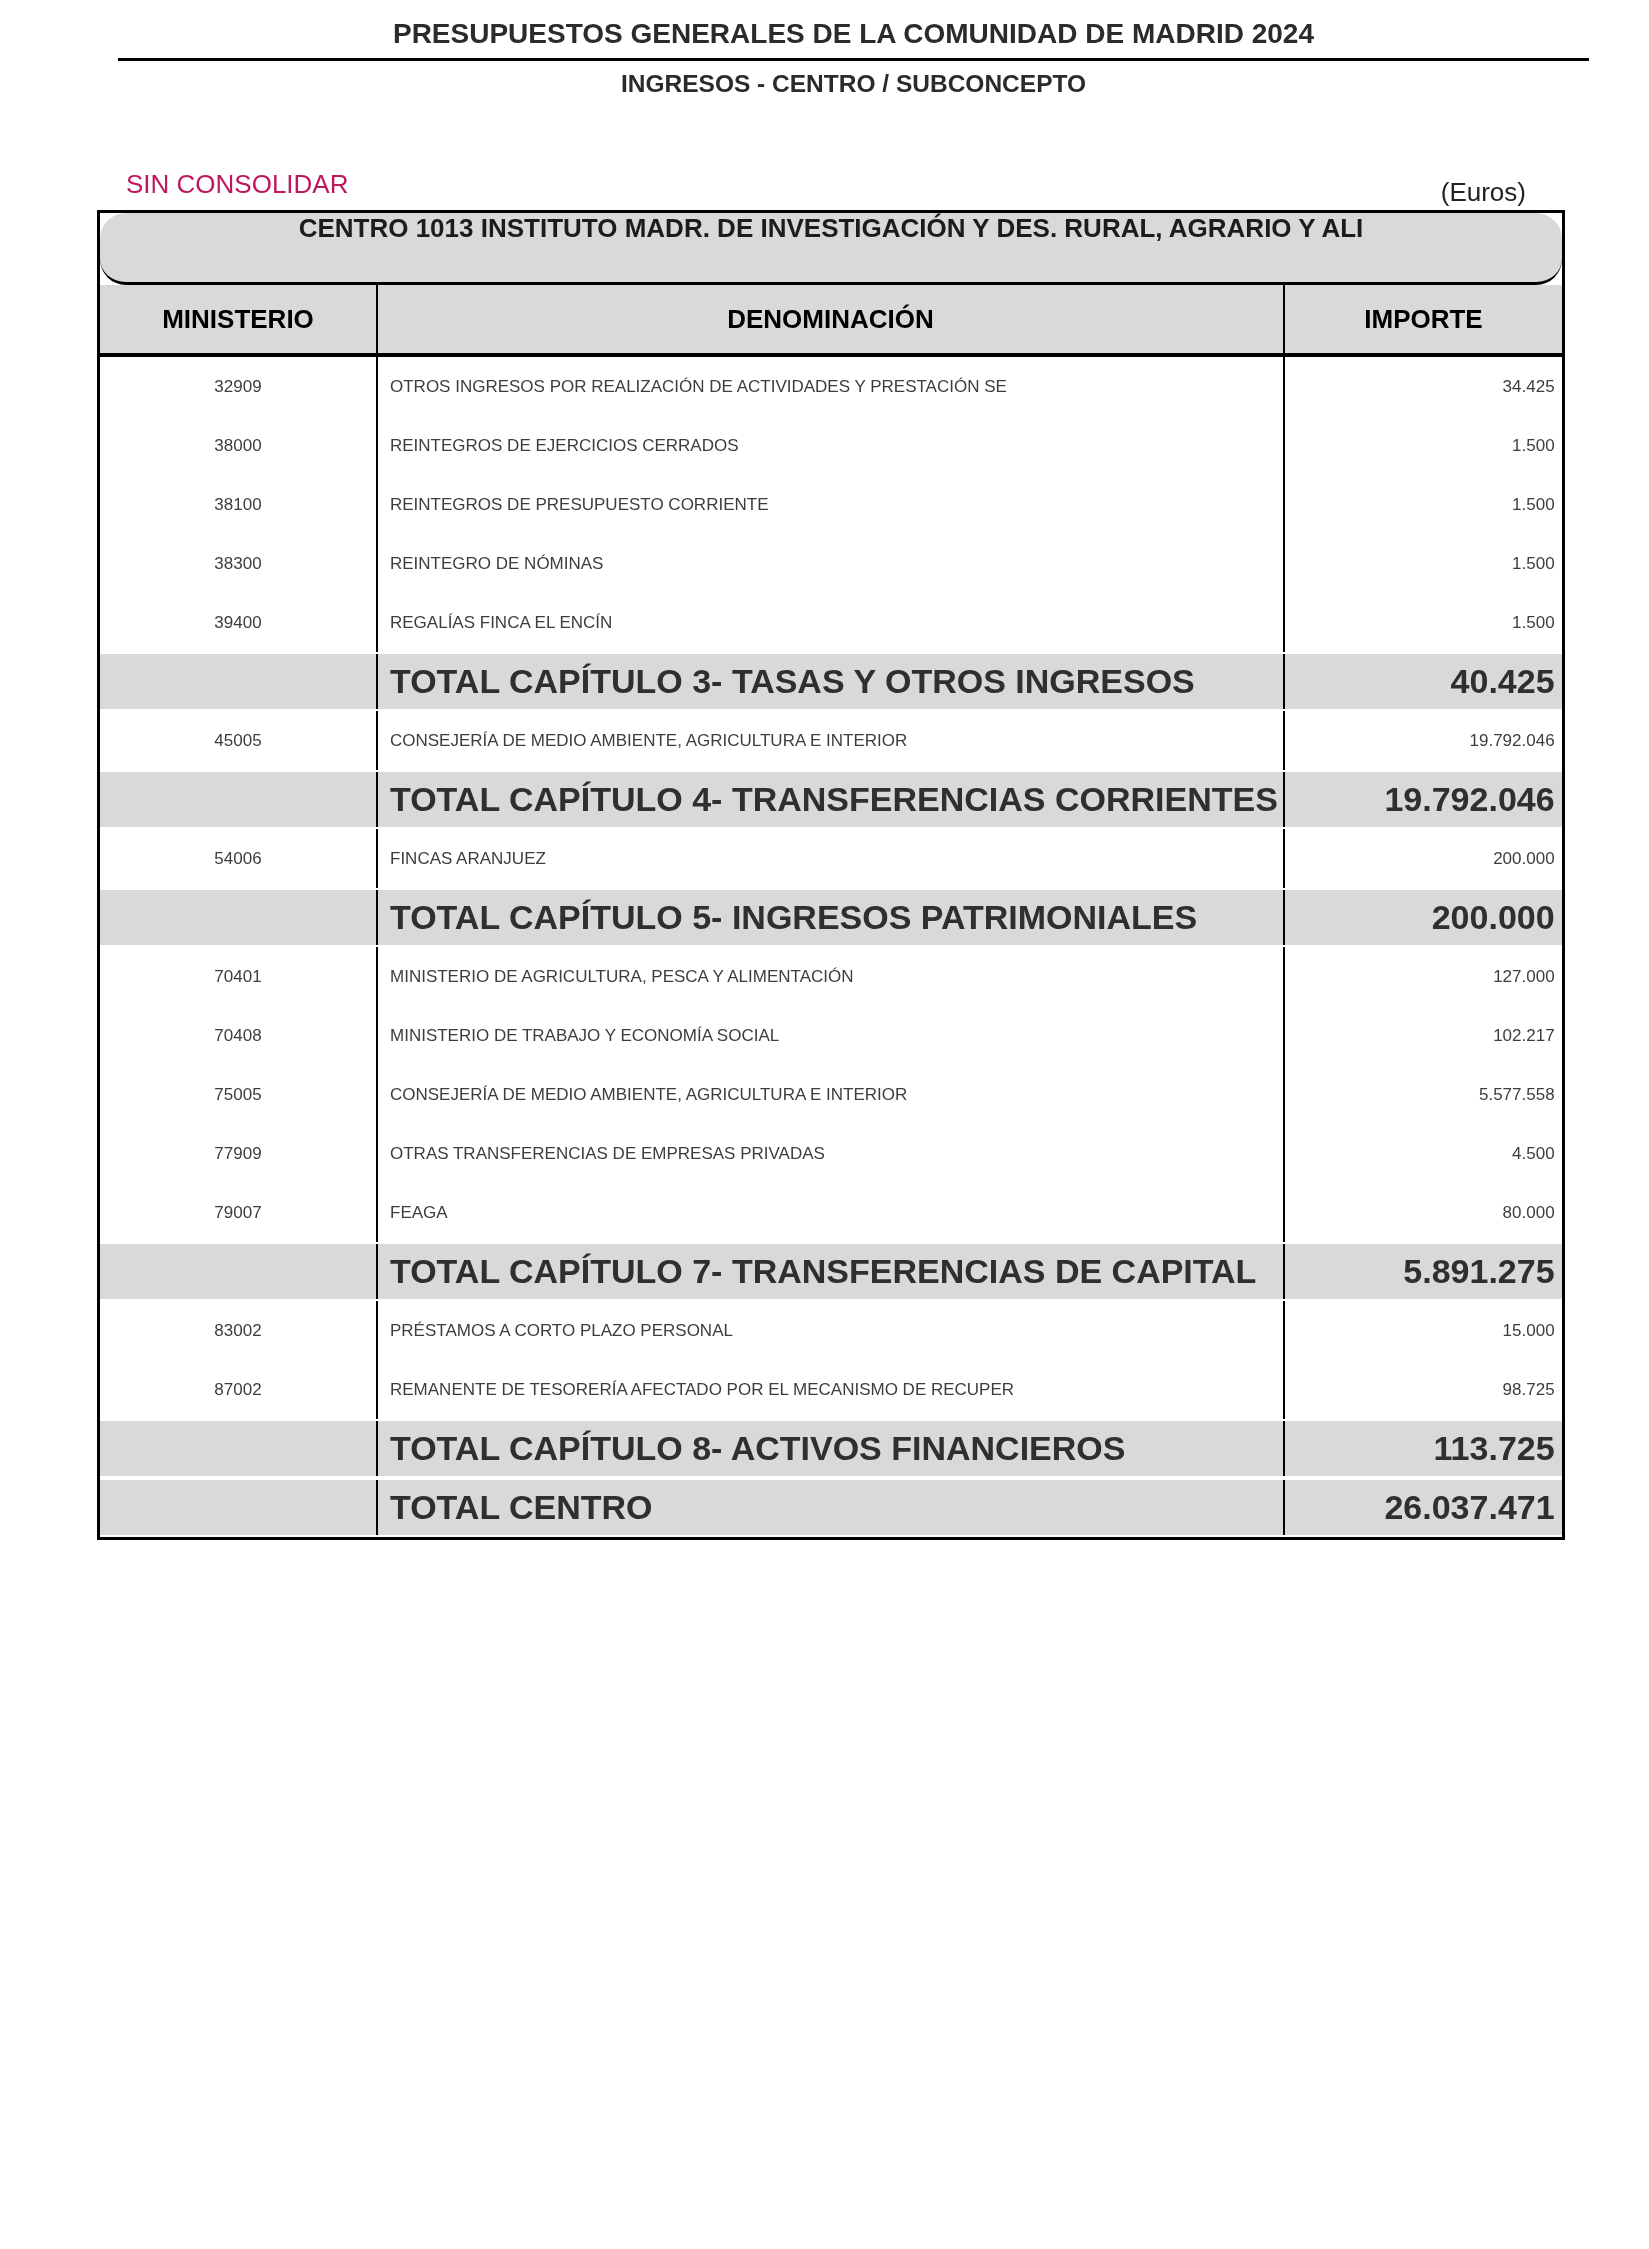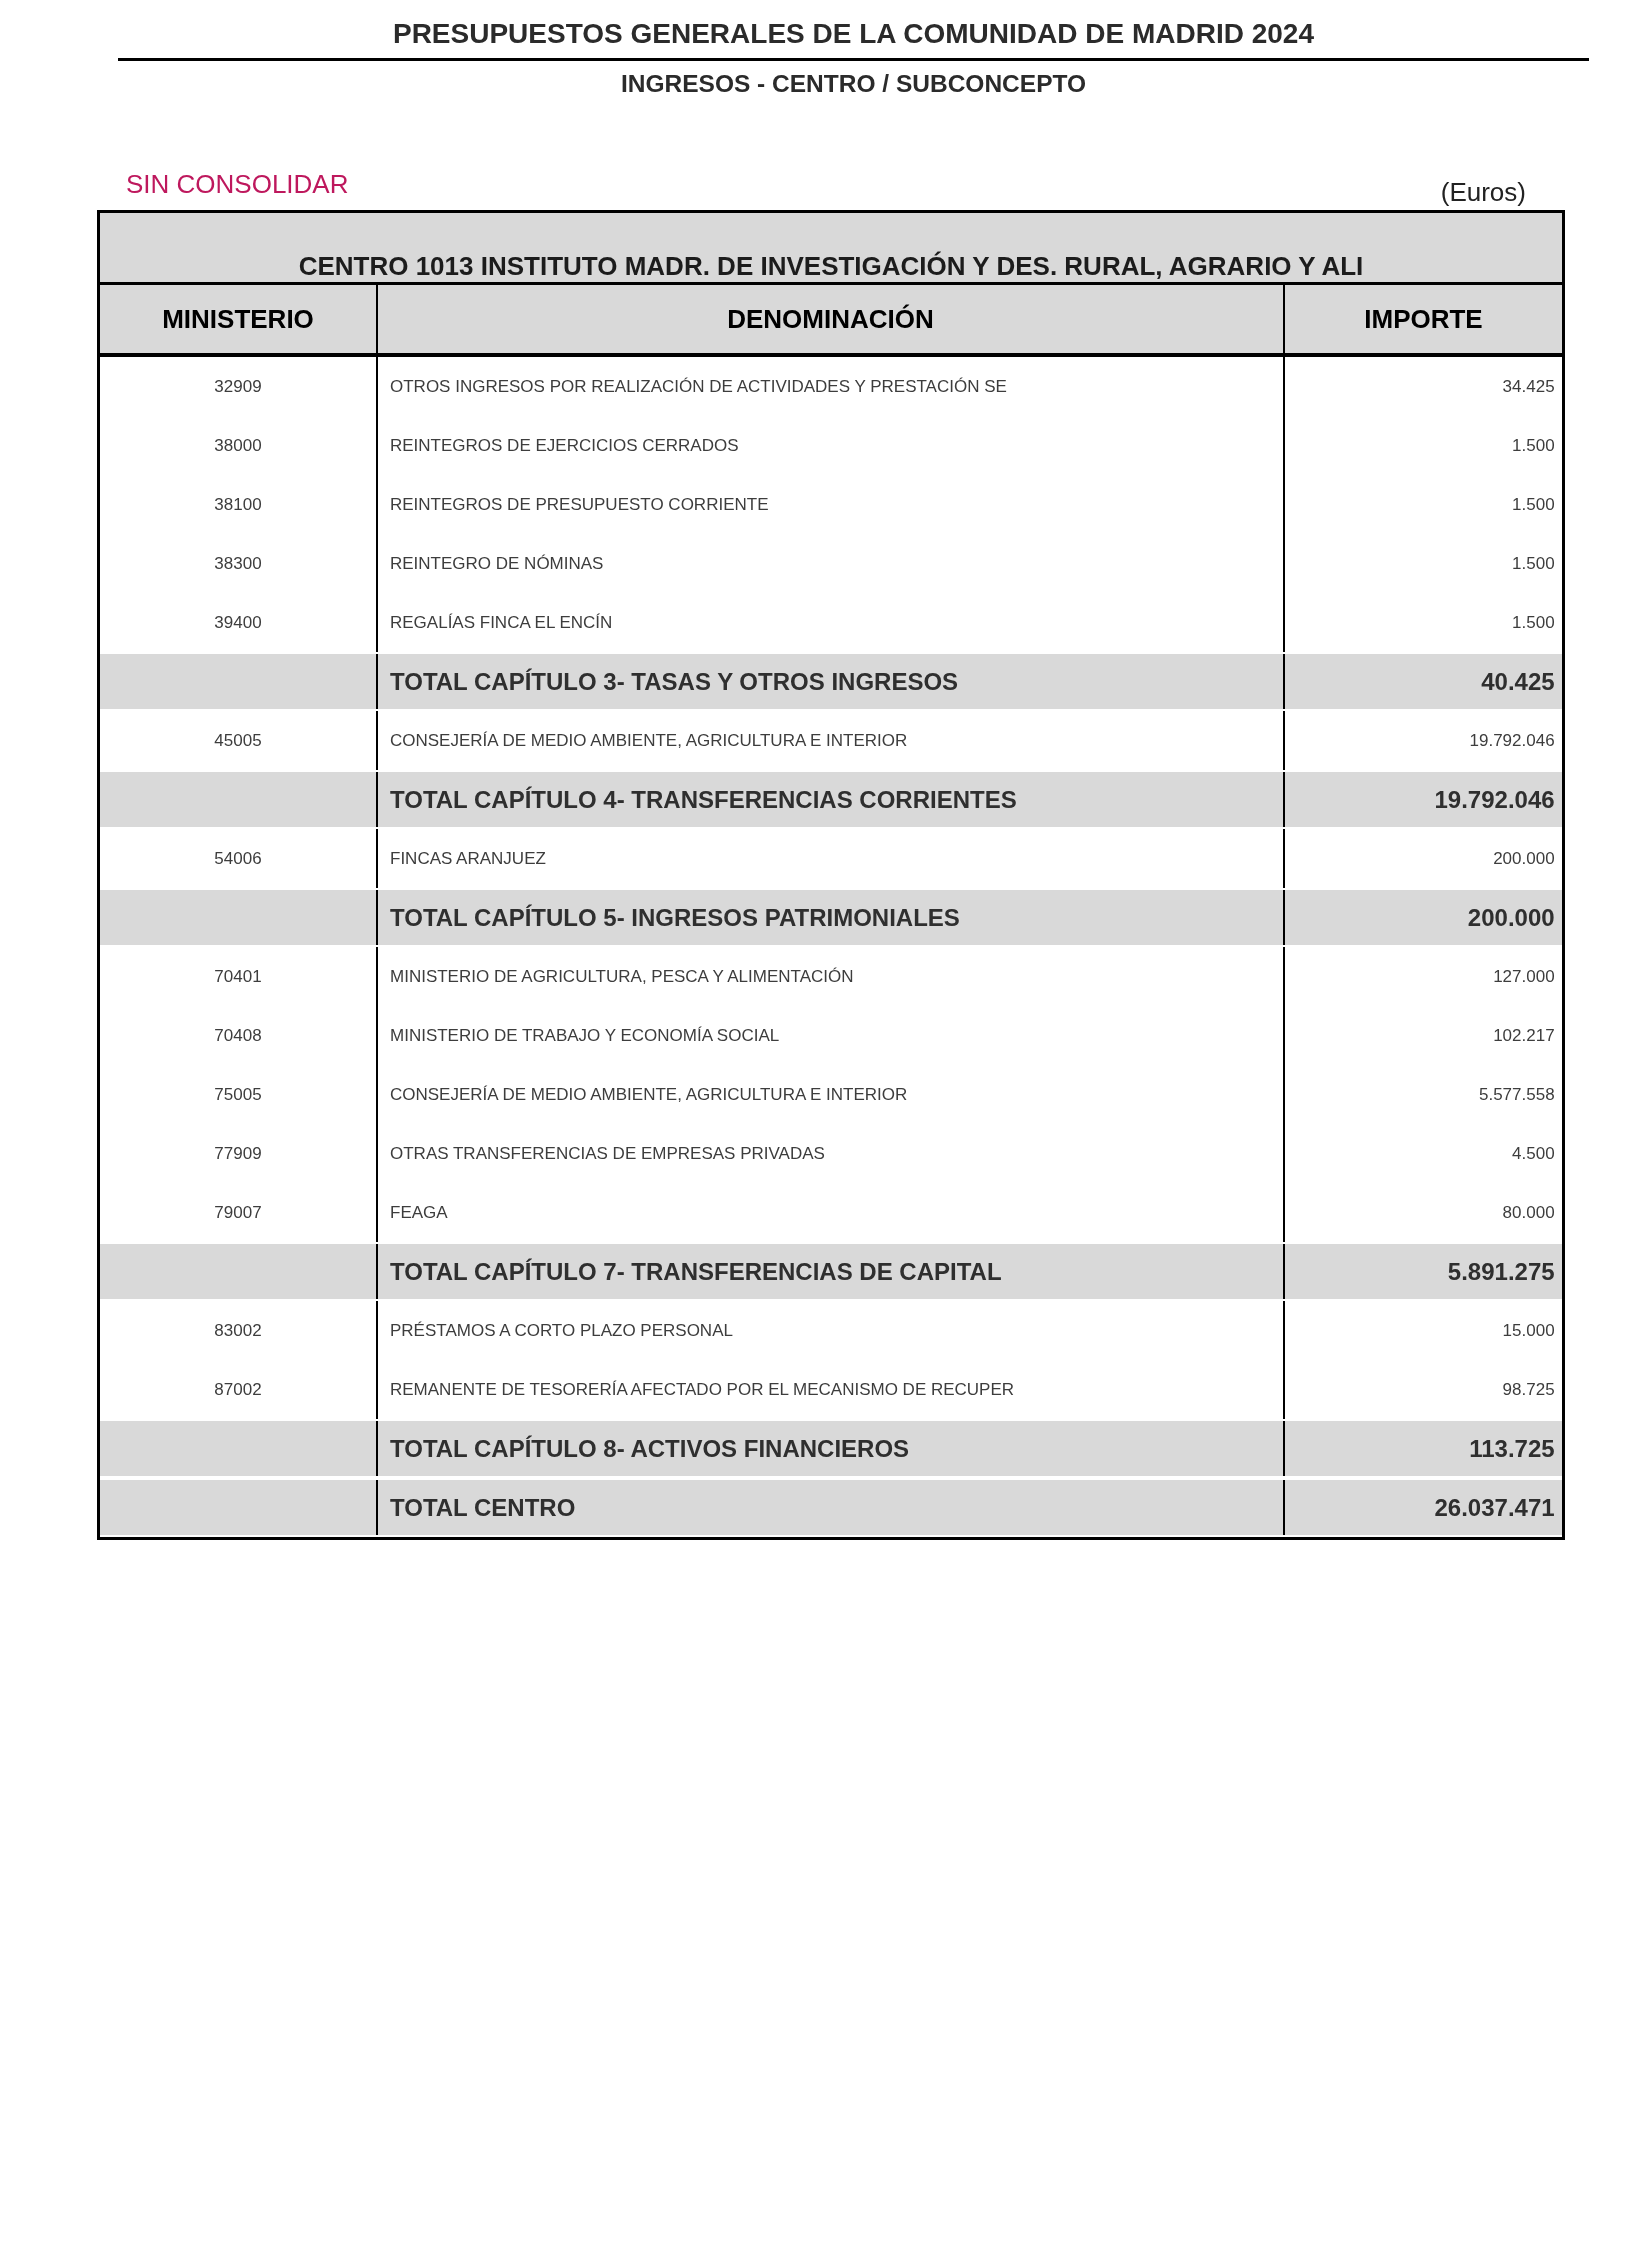--- a/index.html
+++ b/index.html
@@ -43,23 +43,23 @@
 
   
   .budget-table{
     position:absolute;top:210px;left:85px;width:1468px;
     box-sizing:border-box;border:3.7px solid var(--border);
     background:#fff;
   }
   .center-header-row{
     height:69px;background:var(--gray);
     border-bottom:3px solid var(--border);
-    display:flex;align-items:flex-end;justify-content:center;
+    display:flex;align-items:flex-start;justify-content:center;
     font-size:26px;font-weight:bold;color:var(--bold-text);
-    white-space:nowrap;overflow:hidden;
+    white-space:nowrap;overflow:hidden;border-radius:26px;
   }
   .col-header-row{
     height:68px;background:var(--gray);
     border-bottom:4.5px solid var(--border);
     display:flex;
     font-size:26px;font-weight:bold;color:#000;
   }
   .row{display:flex;height:59px;box-sizing:border-box;background:#fff;}
   .row.total{
     background:var(--gray);
@@ -70,21 +70,21 @@
   .cell{display:flex;align-items:center;box-sizing:border-box;overflow:hidden;}
   .c1{width:276px;justify-content:center;}
   .c2{flex:1;border-left:2.2px solid var(--border);border-right:2.2px solid var(--border);
       padding-left:12px;white-space:nowrap;}
   .c3{width:277px;justify-content:flex-end;padding-right:7.4px;white-space:nowrap;}
 
   .col-header-row .c1,.col-header-row .c2,.col-header-row .c3{
     justify-content:center;padding:0;
   }
   .row .cell{font-size:17px;color:var(--data-text);}
-  .row.total .cell{font-size:24px;color:#2f2f2f;font-weight:bold;}
+  .row.total .cell{font-size:34px;color:#2f2f2f;font-weight:bold;}
   .row.total .c2{justify-content:flex-start;}
 </style>
 </head>
 <body>
 
 <div class="page">
 
   <div class="doc-title">PRESUPUESTOS GENERALES DE LA COMUNIDAD DE MADRID 2024</div>
   <div class="title-rule"></div>
   <div class="doc-subtitle">INGRESOS - CENTRO / SUBCONCEPTO</div>

